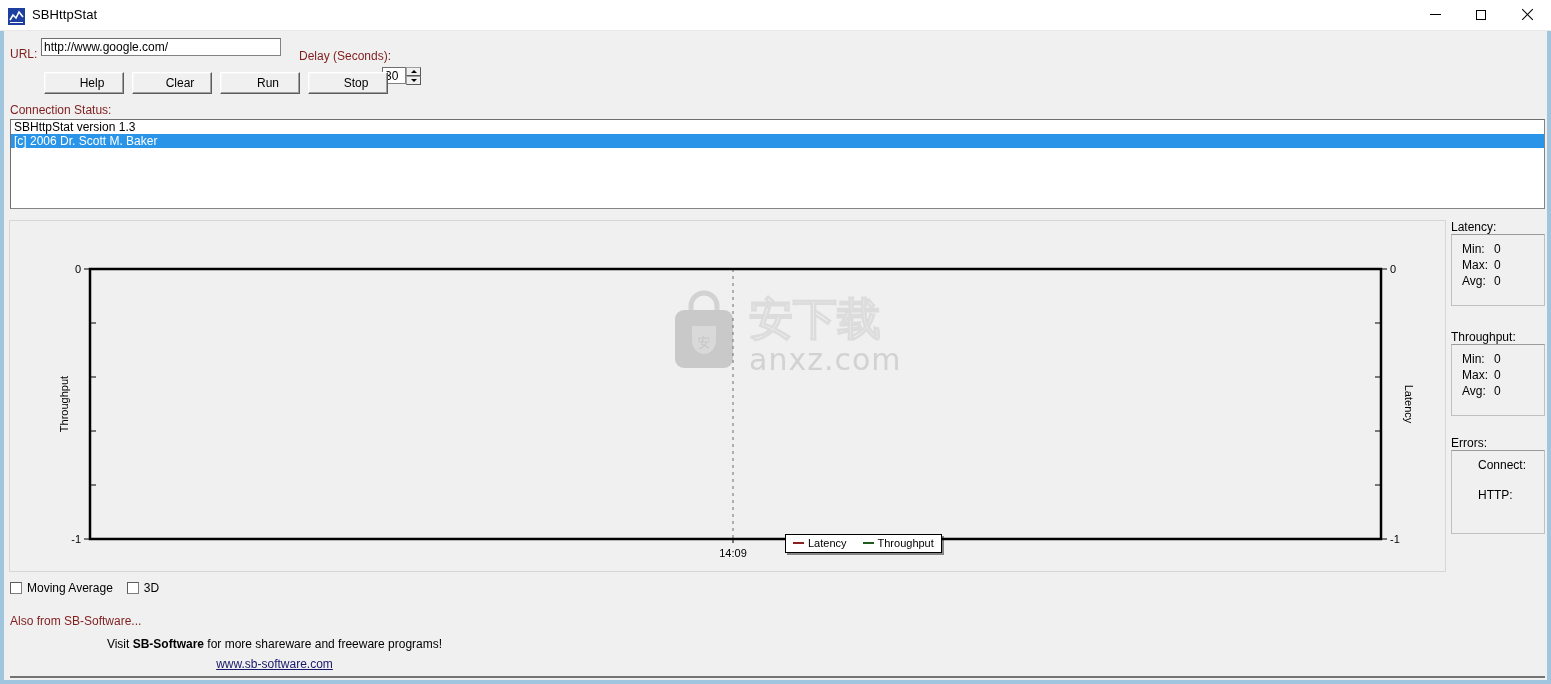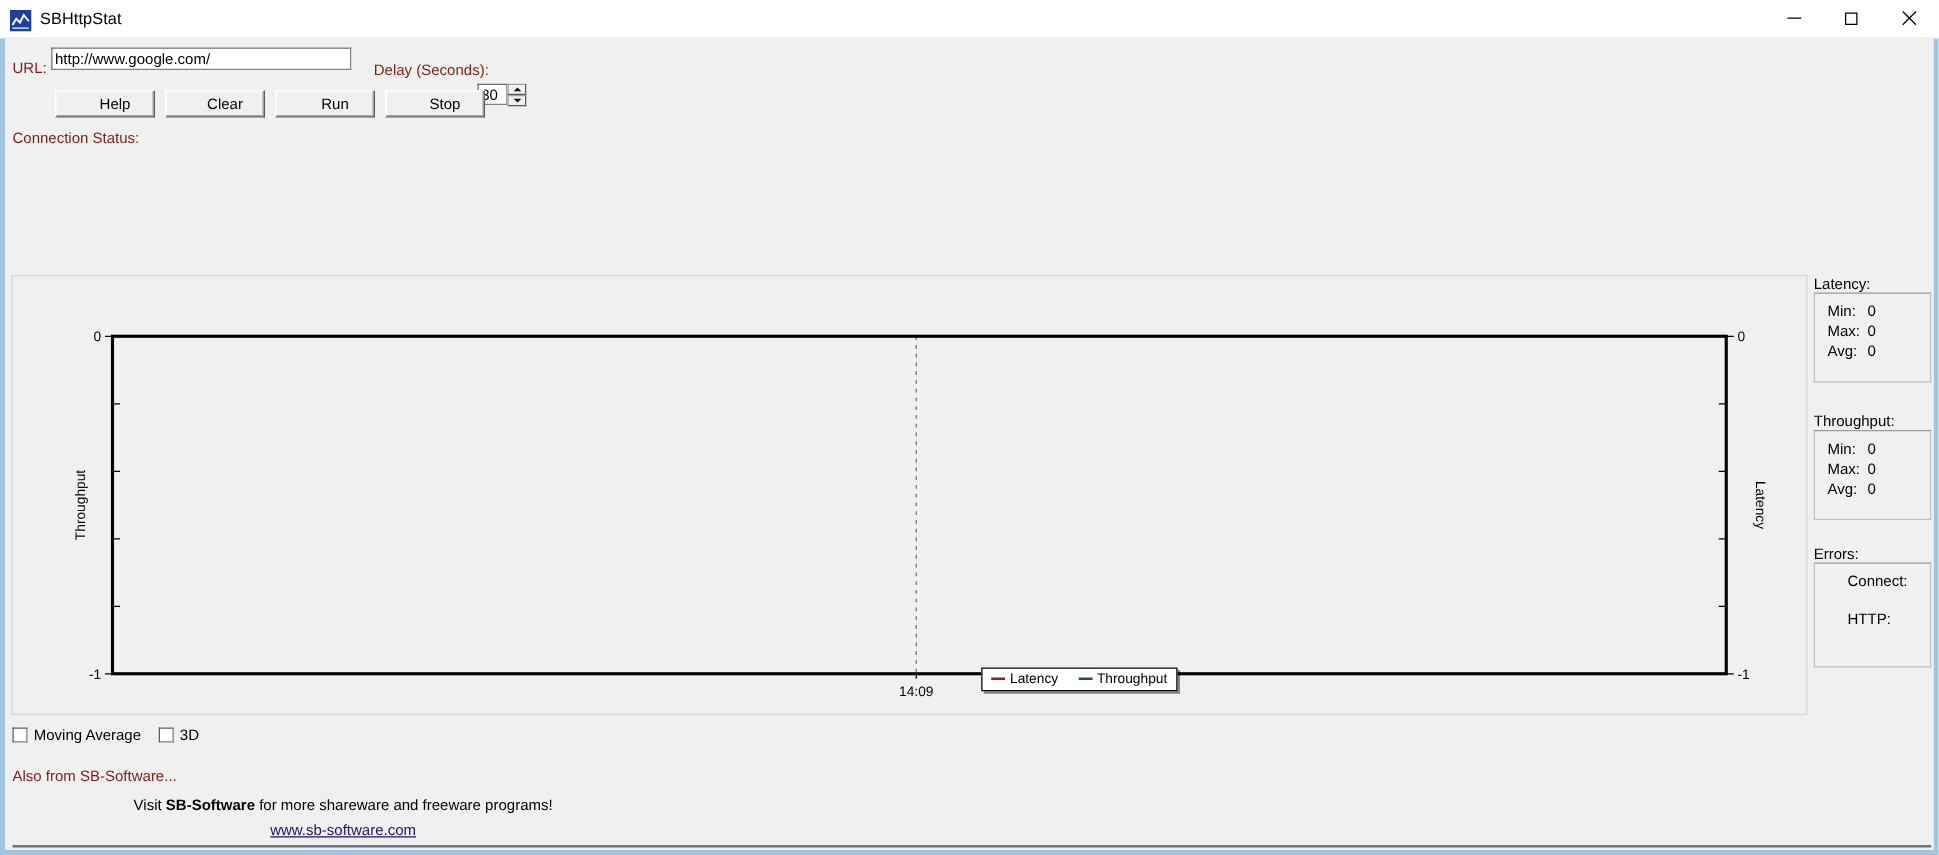--- a/index.html
+++ b/index.html
@@ -379,23 +379,39 @@
         <span class="tri-dn"></span>
       </div>
     </div>
 
     <div class="btn btn-help">Help</div>
     <div class="btn btn-clear">Clear</div>
     <div class="btn btn-run">Run</div>
     <div class="btn btn-stop">Stop</div>
 
     <div class="lbl conn-label">Connection Status:</div>
+    <div class="conn-box">
+      <div class="conn-row">SBHttpStat version 1.3</div>
+      <div class="conn-row selected">[c] 2006 Dr. Scott M. Baker</div>
+    </div>
 
     <div class="chart-panel">
 
+      <div class="watermark">
+        <svg width="240" height="100" viewBox="0 0 240 100">
+          <g fill="none" stroke="#d2d2d2" stroke-width="5">
+            <path d="M22,26 v-6 a13,13 0 0 1 26,0 v6"></path>
+          </g>
+          <rect x="6" y="24" width="58" height="58" rx="9" fill="#c9c9c9"></rect>
+          <path d="M23,40 h24 v14 a12,14 0 0 1 -12,14 a12,14 0 0 1 -12,-14 z" fill="#d9d9d9"></path>
+          <text x="35" y="57" font-family="DejaVu Sans, sans-serif" font-size="13" fill="#c4c4c4" text-anchor="middle" dominant-baseline="middle">安</text>
+          <text x="80" y="48" font-family="DejaVu Sans, sans-serif" font-size="44" fill="none" stroke="#dcdcdc" stroke-width="2.5">安下载</text>
+          <text x="80" y="84" font-family="DejaVu Sans, sans-serif" font-size="30" fill="#d2d2d2" letter-spacing="1">anxz.com</text>
+        </svg>
+      </div>
 
       <svg class="chart-svg" width="1437" height="352">
 
         <line x1="723" y1="48" x2="723" y2="318" stroke="#6e6e6e" stroke-width="1" stroke-dasharray="3,4"></line>
 
         <rect x="80" y="48" width="1291" height="270" fill="none" stroke="#000000" stroke-width="2.5"></rect>
 
         <g stroke="#000000" stroke-width="1">
           <line x1="80" y1="102" x2="86" y2="102"></line>
           <line x1="80" y1="156" x2="86" y2="156"></line>

